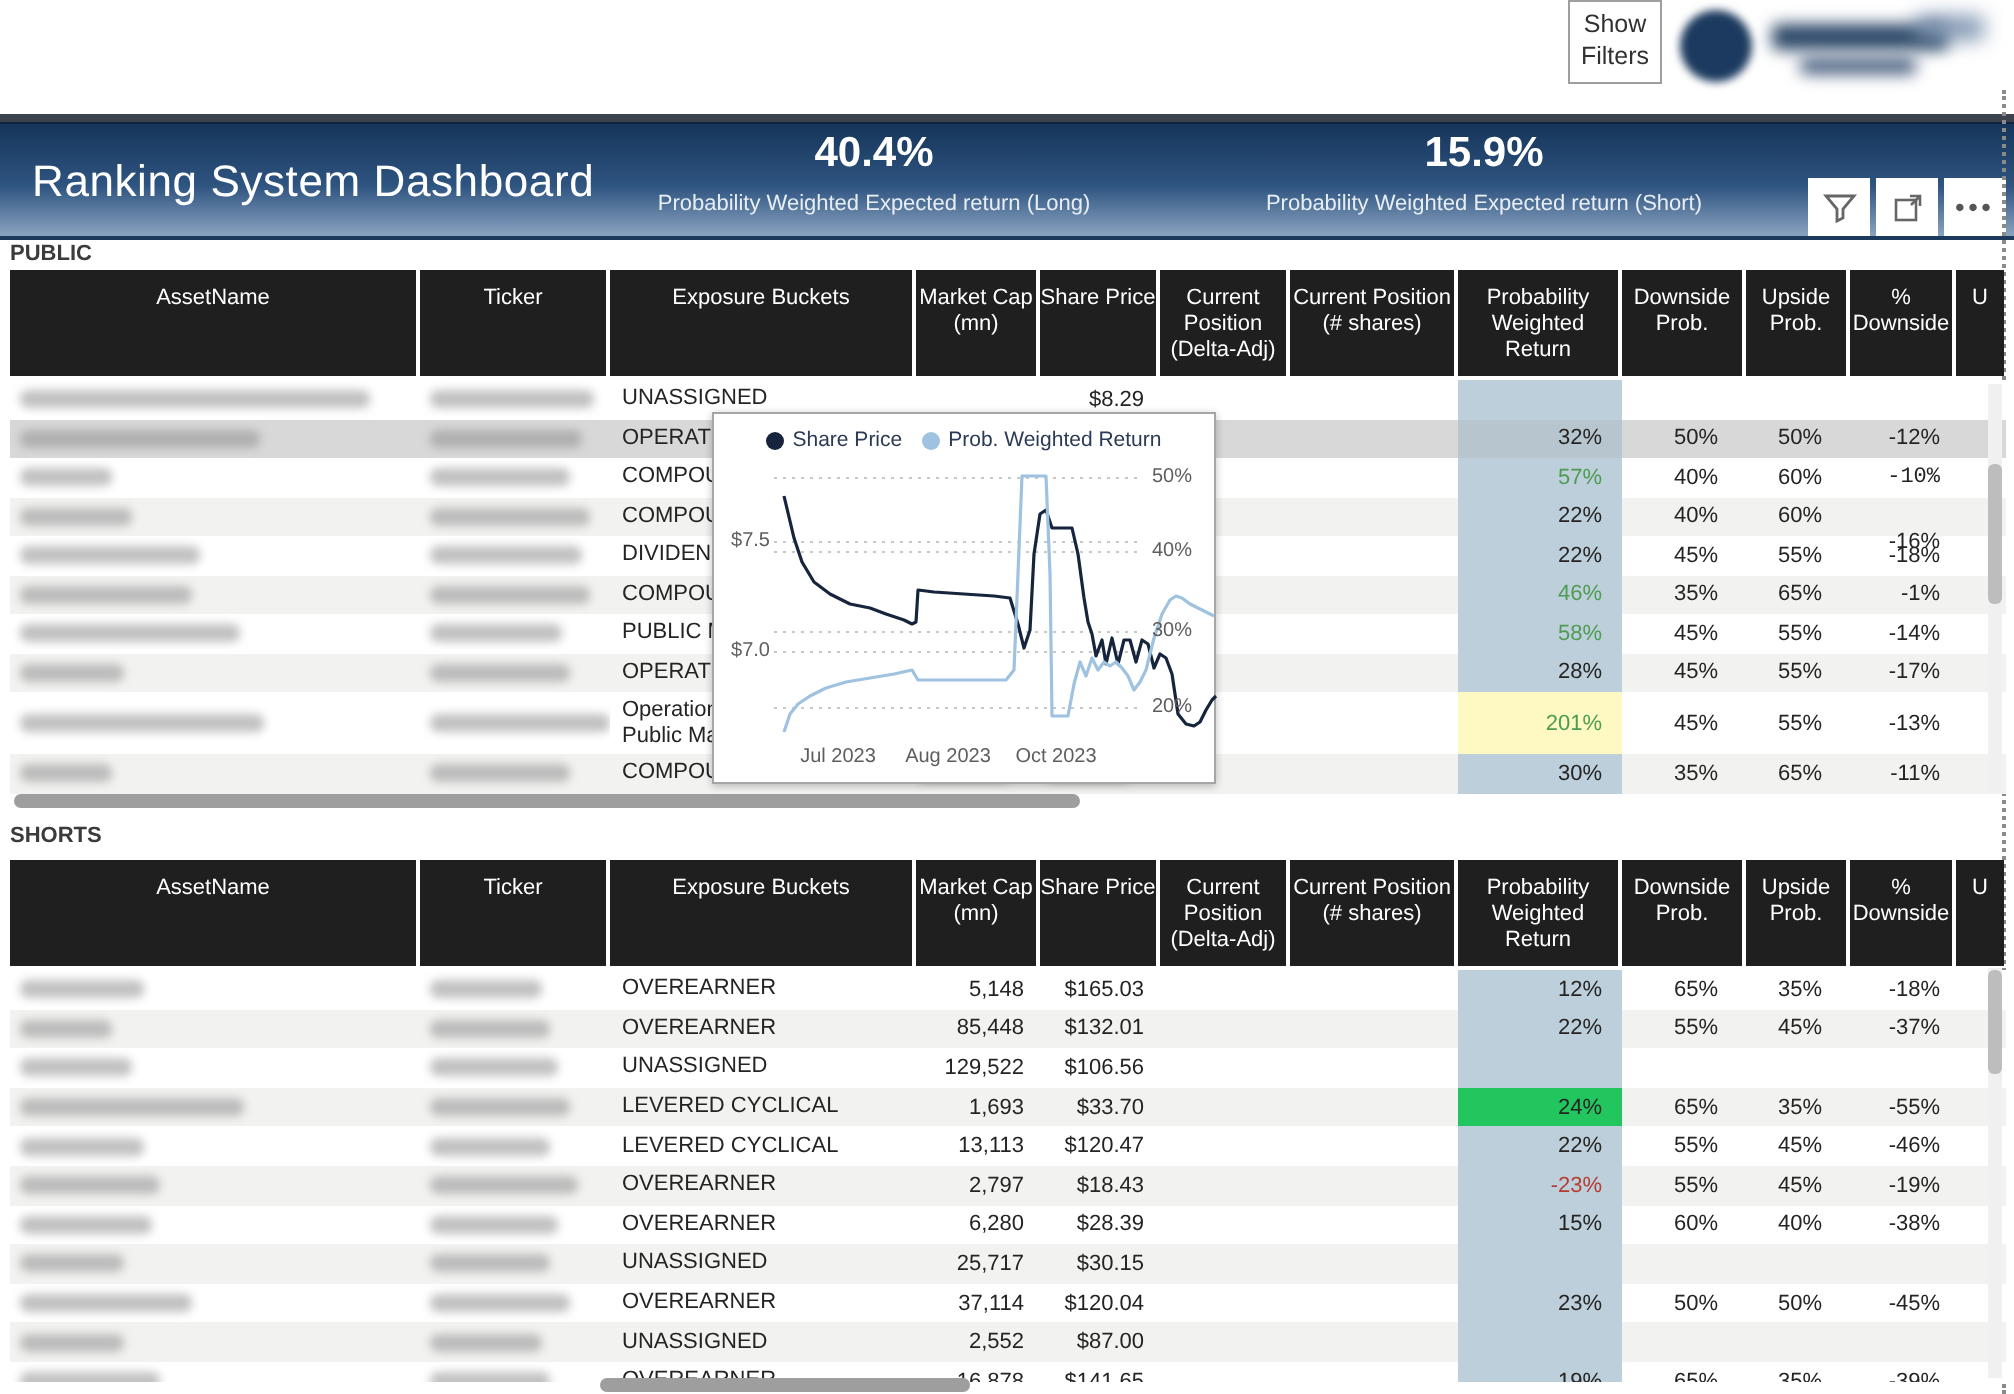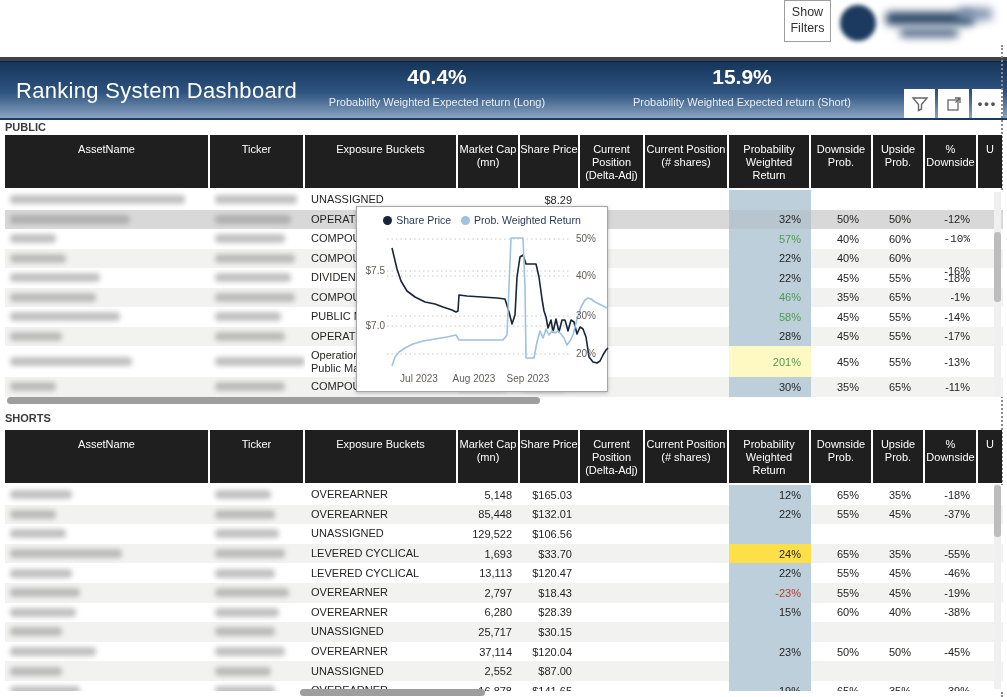--- a/index.html
+++ b/index.html
@@ -461,21 +461,21 @@
           <div class="c" style="width: 95px;">
             <div class="blur-bar" style="width: 70px; margin-left: 5px;"></div>
           </div>
           <div class="c bucket" style="width: 153px;">
             <span>LEVERED CYCLICAL</span>
           </div>
           <div class="c num" style="width: 62px;">1,693</div>
           <div class="c num" style="width: 60px;">$33.70</div>
           <div class="c" style="width: 65px;"></div>
           <div class="c" style="width: 84px;"></div>
-          <div class="c pwrcell num" style="width: 82px; background: #fde047;">24%</div>
+          <div class="c pwrcell num" style="width: 82px; background: #22c55e;">24%</div>
           <div class="c num2" style="width: 62px;">65%</div>
           <div class="c num2" style="width: 52px;">35%</div>
           <div class="c num" style="width: 53px;">-55%</div>
           <div class="c" style="width: 24px;"></div>
         </div>
         <div class="tr" style="height: 19.6px; background: rgb(255, 255, 255);">
           <div class="c" style="width: 205px;">
             <div class="blur-bar" style="width: 62px; margin-left: 5px;"></div>
           </div>
           <div class="c" style="width: 95px;">
@@ -642,16 +642,16 @@
         <polyline points="35,159 38,150 42,145 48,141 56,137 66,134 78,132 90,130 99,128 102,133 115,133 130,133 146,133 150,128 152,80 154,31 160,31 166,31 168,80 169,151 173,151 177,151 180,135 183,124 186,131 189,122 192,128 195,124 198,126 201,124 204,127 207,131 210,138 213,134 216,128 220,112 224,100 228,93 231,91 234,92 238,95 242,97 246,99 250,101" fill="none" stroke="#9ec2e0" stroke-width="1.6" stroke-linejoin="round"></polyline>
       </svg>
     <span class="tt-ylab left" style="top:58px">$7.5</span>
     <span class="tt-ylab left" style="top:113px">$7.0</span>
     <span class="tt-ylab right" style="top:26px">50%</span>
     <span class="tt-ylab right" style="top:63px">40%</span>
     <span class="tt-ylab right" style="top:103px">30%</span>
     <span class="tt-ylab right" style="top:141px">20%</span>
     <span class="tt-xlab" style="left:32px">Jul 2023</span>
     <span class="tt-xlab" style="left:87px">Aug 2023</span>
-    <span class="tt-xlab" style="left:141px">Sep 2023</span>
+    <span class="tt-xlab" style="left:141px">Oct 2023</span>
   </div>
 
 </div>
 
 </body></html>

